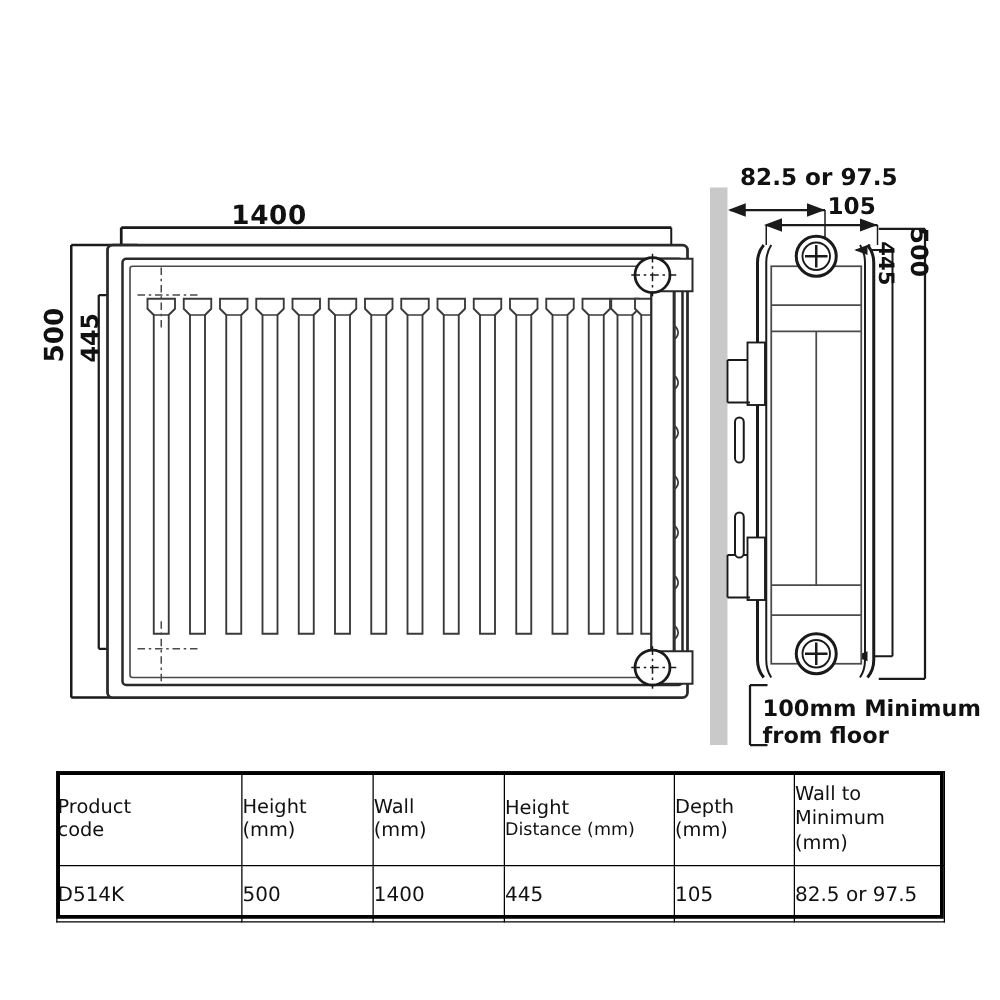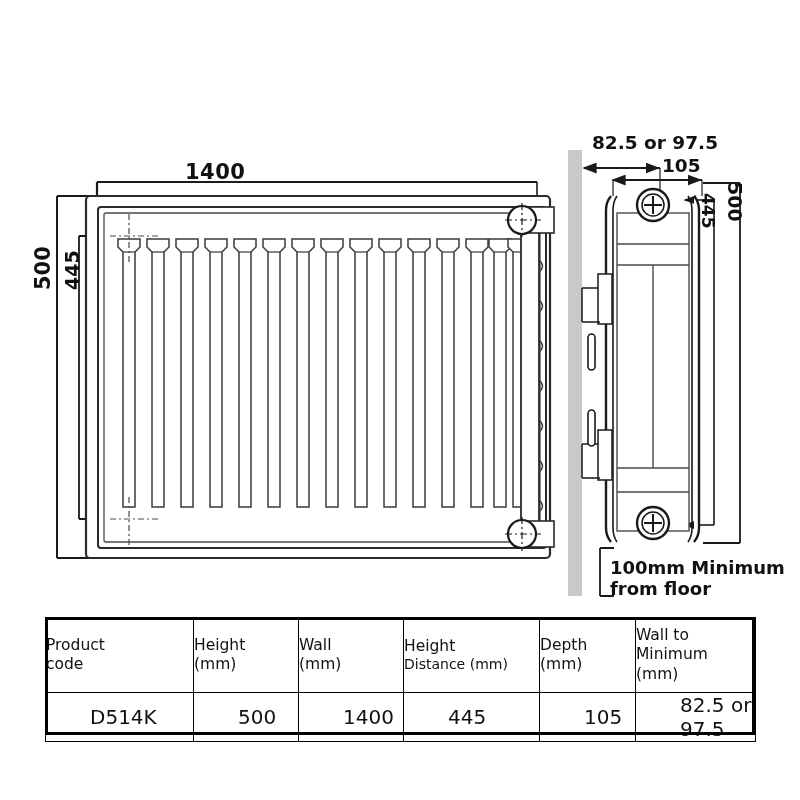--- a/index.html
+++ b/index.html
@@ -36,22 +36,21 @@
     color:#111;
     padding:0;
   }
   table.spec tr.head th{
     height:74px;
     font-size:15.5px;
     line-height:1.25;
   }
   table.spec tr.body td{
     height:44px;
-    font-size:20px;
-    padding-left:44px;
+    font-size:16px;
   }
   
   table.spec{border:0;}
   #spec-frame{
     position:absolute;left:45px;top:617px;
     width:710px;height:118px;
     border:3px solid #000;
     box-sizing:border-box;
     pointer-events:none;
   }

